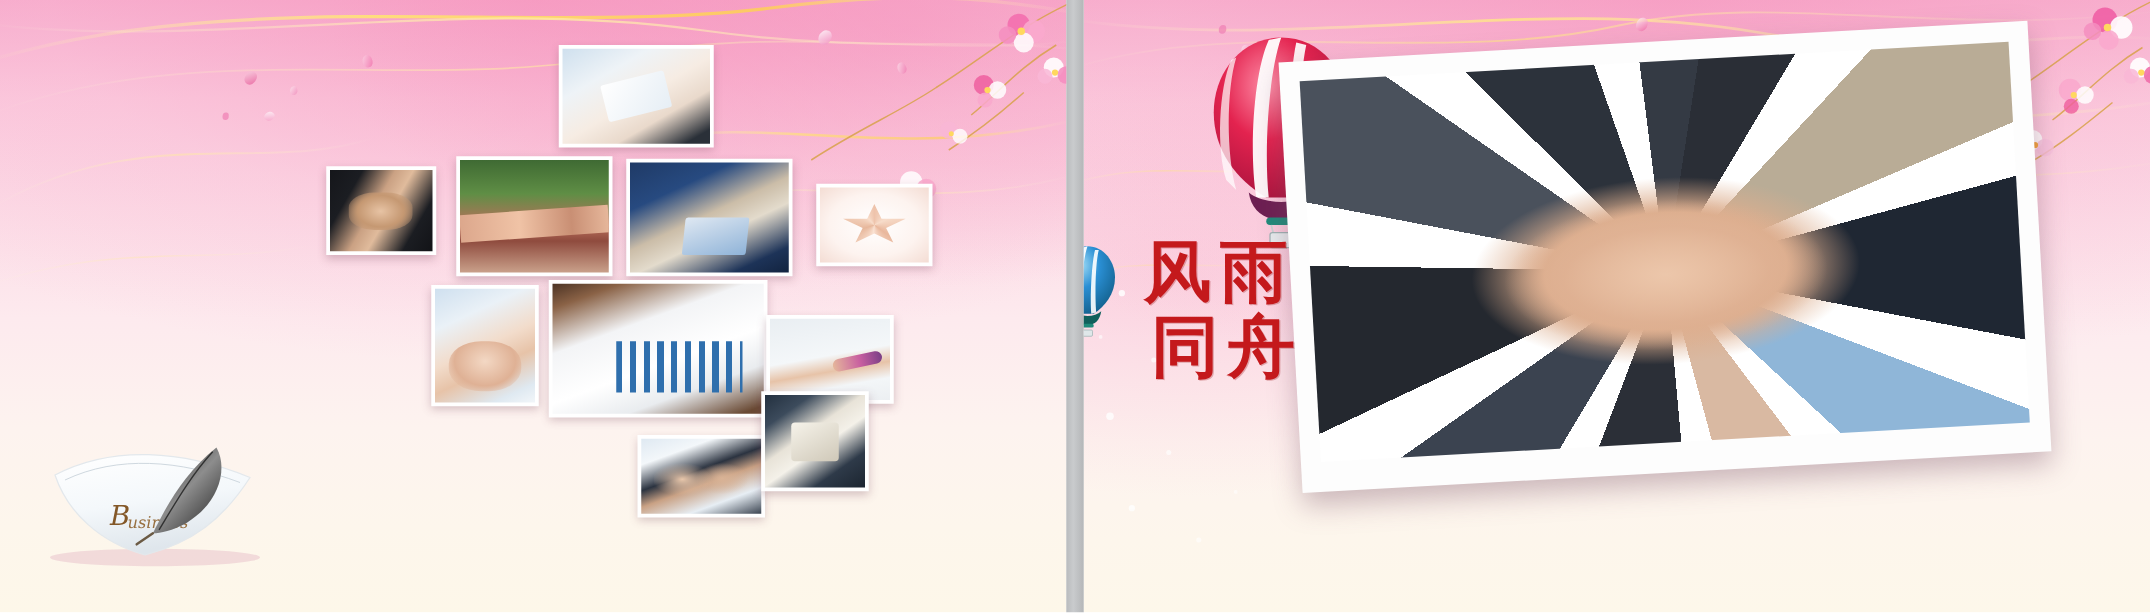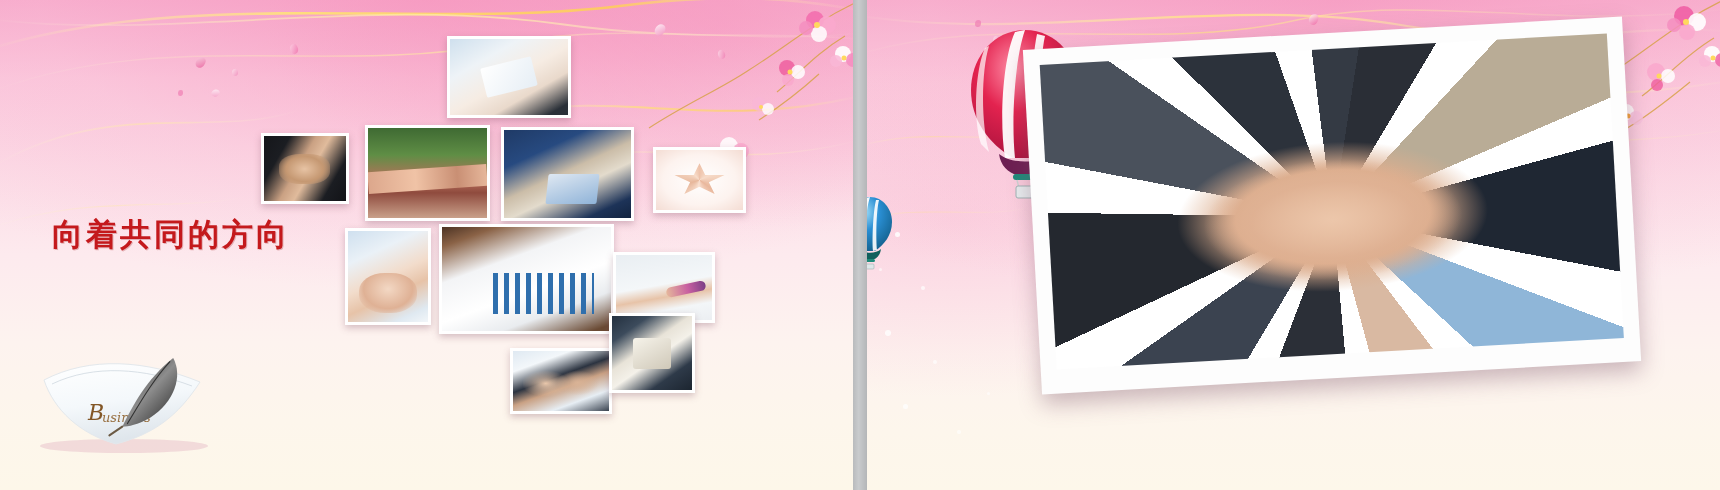--- a/index.html
+++ b/index.html
@@ -202,21 +202,20 @@
 
     <div class="petal" style="left:196px; top:57px;  width:9px;  height:11px; background:linear-gradient(135deg,#f8d2e2,#e8609c); transform:rotate(24deg); opacity:.85;"></div>
     <div class="petal" style="left:232px; top:69px;  width:6px;  height:7px;  background:linear-gradient(135deg,#fde7ef,#f08bbb); transform:rotate(-12deg); opacity:.8;"></div>
     <div class="petal" style="left:212px; top:89px;  width:7px;  height:8px;  background:linear-gradient(135deg,#fff,#f49ac4); transform:rotate(42deg); opacity:.8;"></div>
     <div class="petal" style="left:178px; top:90px;  width:5px;  height:6px;  background:#f07fb4; opacity:.7;"></div>
     <div class="petal" style="left:290px; top:44px;  width:8px;  height:10px; background:linear-gradient(135deg,#fdd9e8,#ef6ba8); transform:rotate(-28deg); opacity:.8;"></div>
     <div class="petal" style="left:655px; top:24px;  width:10px; height:12px; background:linear-gradient(135deg,#fff,#f18cbe); transform:rotate(18deg); opacity:.85;"></div>
     <div class="petal" style="left:718px; top:50px;  width:7px;  height:9px;  background:linear-gradient(135deg,#fde7ef,#ee73ad); transform:rotate(-34deg); opacity:.8;"></div>
 
     <div class="headline-left">
-      <div class="hl-line1">向着共同的方向</div>
     </div>
 
     <div class="photo" style="left:447px; top:36px; width:124px; height:82px;">
       <div class="img cards"></div>
     </div>
     <div class="photo" style="left:261px; top:133px; width:88px; height:71px;">
       <div class="img handsdark"></div>
     </div>
     <div class="photo" style="left:365px; top:125px; width:125px; height:96px;">
       <div class="img relay"></div>
@@ -379,18 +378,22 @@
       </defs>
       <path d="M23 1 C 36 1, 45 13, 45 26 C 45 39, 37 49, 28 55 L 18 55 C 9 49, 1 39, 1 26 C 1 13, 10 1, 23 1 Z" fill="url(#bbg)"></path>
       <path d="M23 1 C 19 13, 17 40, 19 55 L 15 55 C 12 40, 14 13, 19 2 Z" fill="#fff" opacity=".95"></path>
       <path d="M32 4 C 29 16, 29 44, 30 54 L 26 55 C 25 44, 26 16, 29 4 Z" fill="#fff" opacity=".9"></path>
       <path d="M9 9 C 5 21, 5 44, 9 53 L 6 49 C 2 39, 3 19, 7 10 Z" fill="#fff" opacity=".65"></path>
       <path d="M12 53 C 17 58, 29 58, 34 53 C 33 60, 29 64, 23 64 C 17 64, 13 60, 12 53 Z" fill="#11605c"></path>
       <rect x="18" y="63" width="10" height="3" rx="1.5" fill="#1f8a7a"></rect>
       <rect x="19" y="68" width="8" height="5" rx="1" fill="#dfe7e9" stroke="#9fb3b4" stroke-width=".6"></rect>
     </svg>
 
+    <div class="headline-right">
+      <div class="hr-line">风雨</div>
+      <div class="hr-line indent">同舟</div>
+    </div>
 
     <div class="framed-photo">
       <div class="inner"></div>
     </div>
   </section>
 </div>
 
 </body></html>

